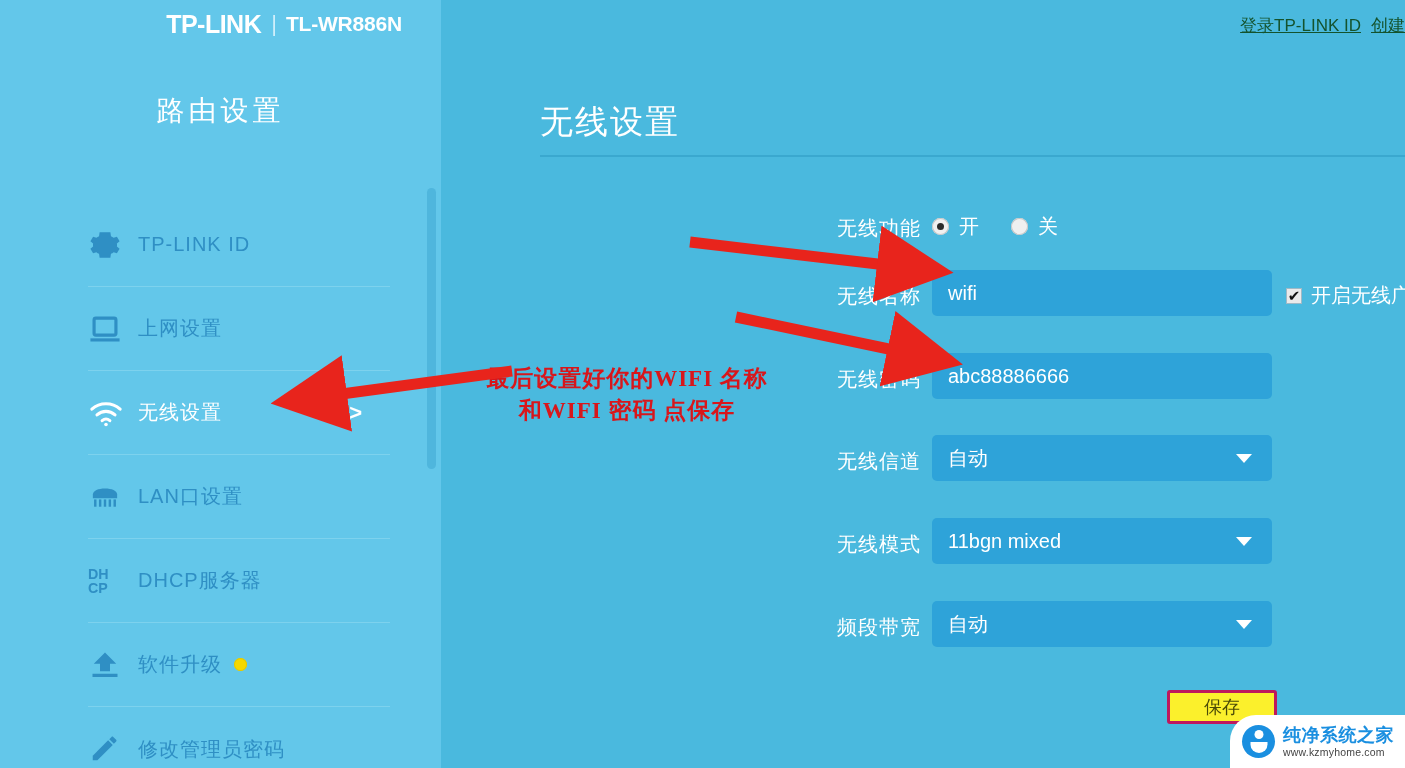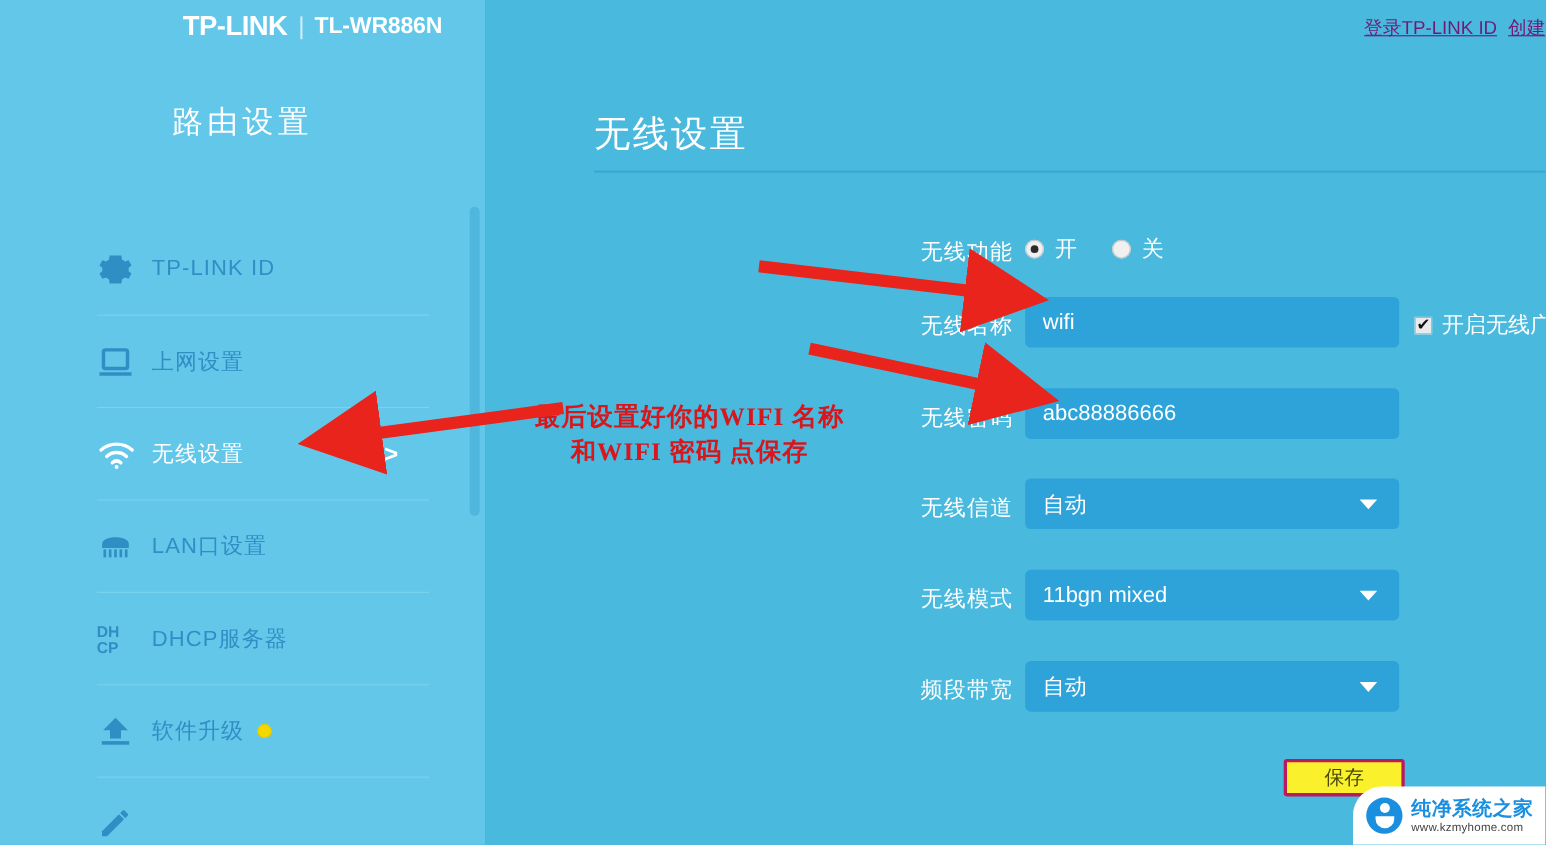--- a/index.html
+++ b/index.html
@@ -65,21 +65,21 @@
     position:absolute;left:427px;top:188px;width:9px;height:281px;
     background:#4fb6dd;border-radius:5px;
   }
 
   
   .main{position:absolute;left:441px;top:0;width:964px;height:768px;background:#4ab9de;}
   .top-links{
     position:absolute;right:0px;top:14px;display:flex;align-items:center;
     font-size:17px;color:#ffffff;
   }
-  .top-links a{color:#701a75;text-decoration:underline;white-space:nowrap;}
+  .top-links a{color:#14532d;text-decoration:underline;white-space:nowrap;}
   .top-links .gap{width:10px;}
   .page-title{
     position:absolute;left:99px;top:100px;color:#ffffff;font-size:33px;letter-spacing:2px;
   }
   .title-rule{
     position:absolute;left:99px;top:155px;width:900px;height:2px;background:#3aa8cf;
   }
 
   
   .form{position:absolute;left:0;top:205px;width:964px;}
@@ -237,20 +237,21 @@
         <span class="nav-dot"></span>
       </div>
 
       <div class="nav-item">
         <span class="nav-ico">
           <svg width="32" height="30" viewBox="0 0 24 24" fill="currentColor">
             <path d="M3 17.3V21h3.7L19 8.7 15.3 5 3 17.3z"></path>
             <path d="M21.7 6.0c.4-.4.4-1 0-1.4l-2.3-2.3c-.4-.4-1-.4-1.4 0L16.2 4.1 19.9 7.8 21.7 6.0z"></path>
           </svg>
         </span>
+        <span class="nav-label">修改管理员密码</span>
       </div>
 
     </div>
 
     <div class="sb-scrollbar"></div>
   </div>
 
   <div class="main">
 
     <div class="top-links">

